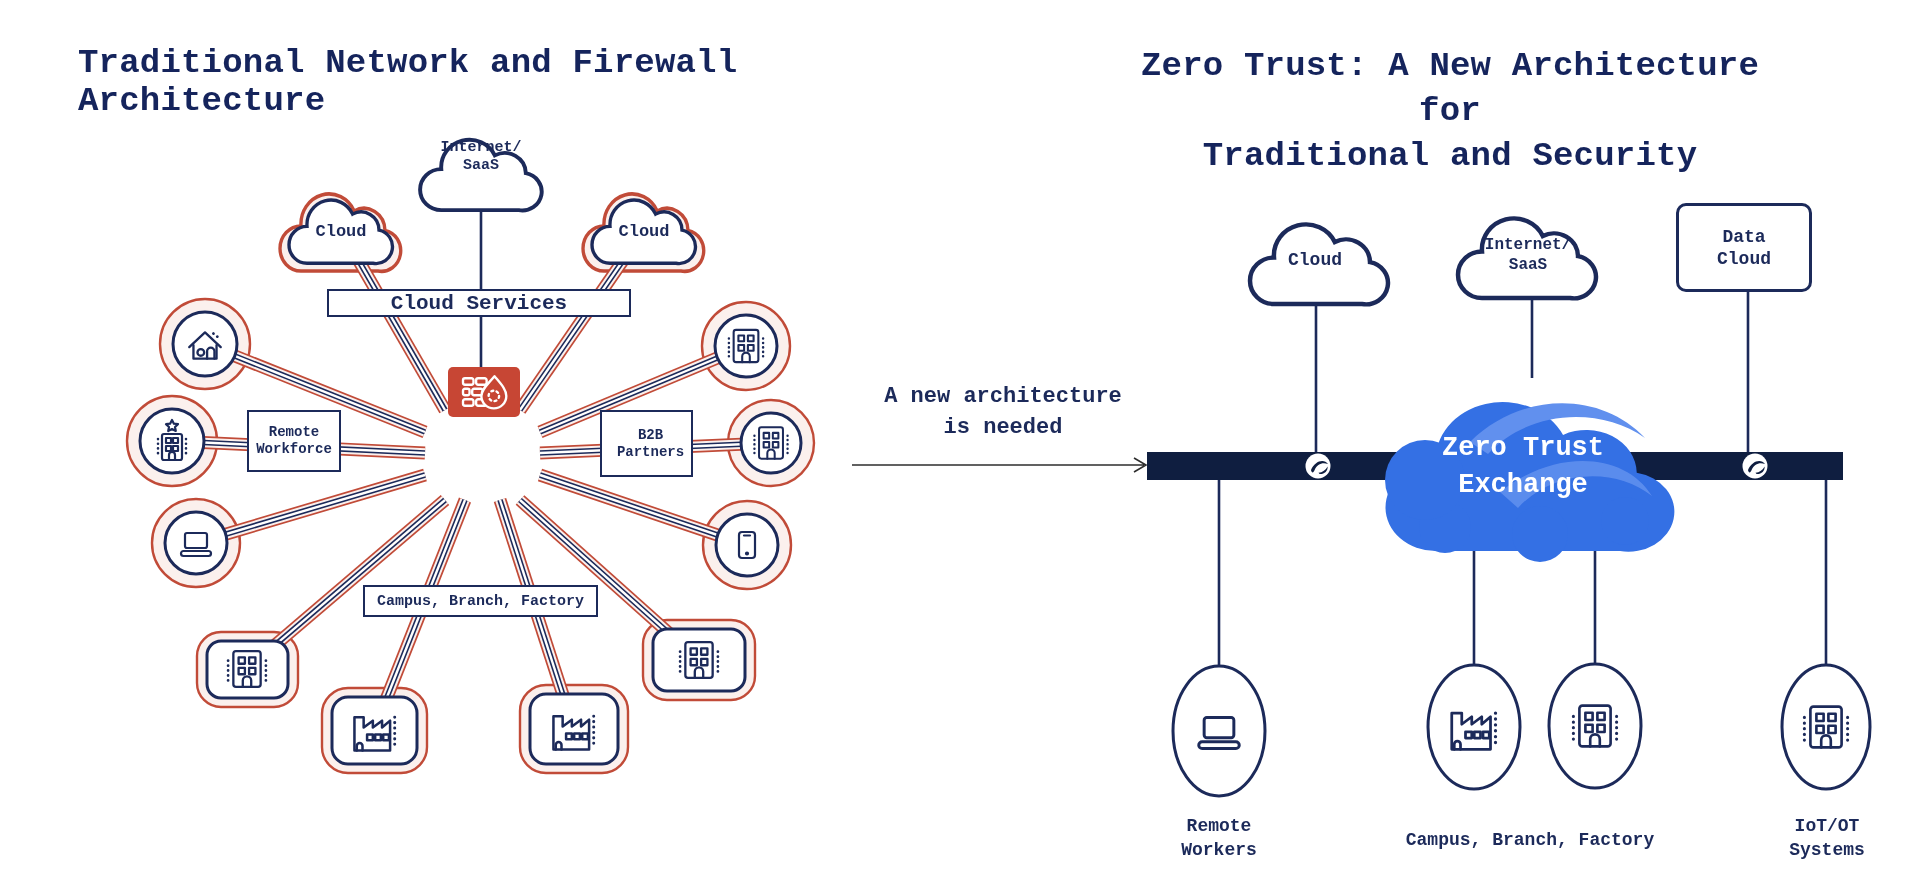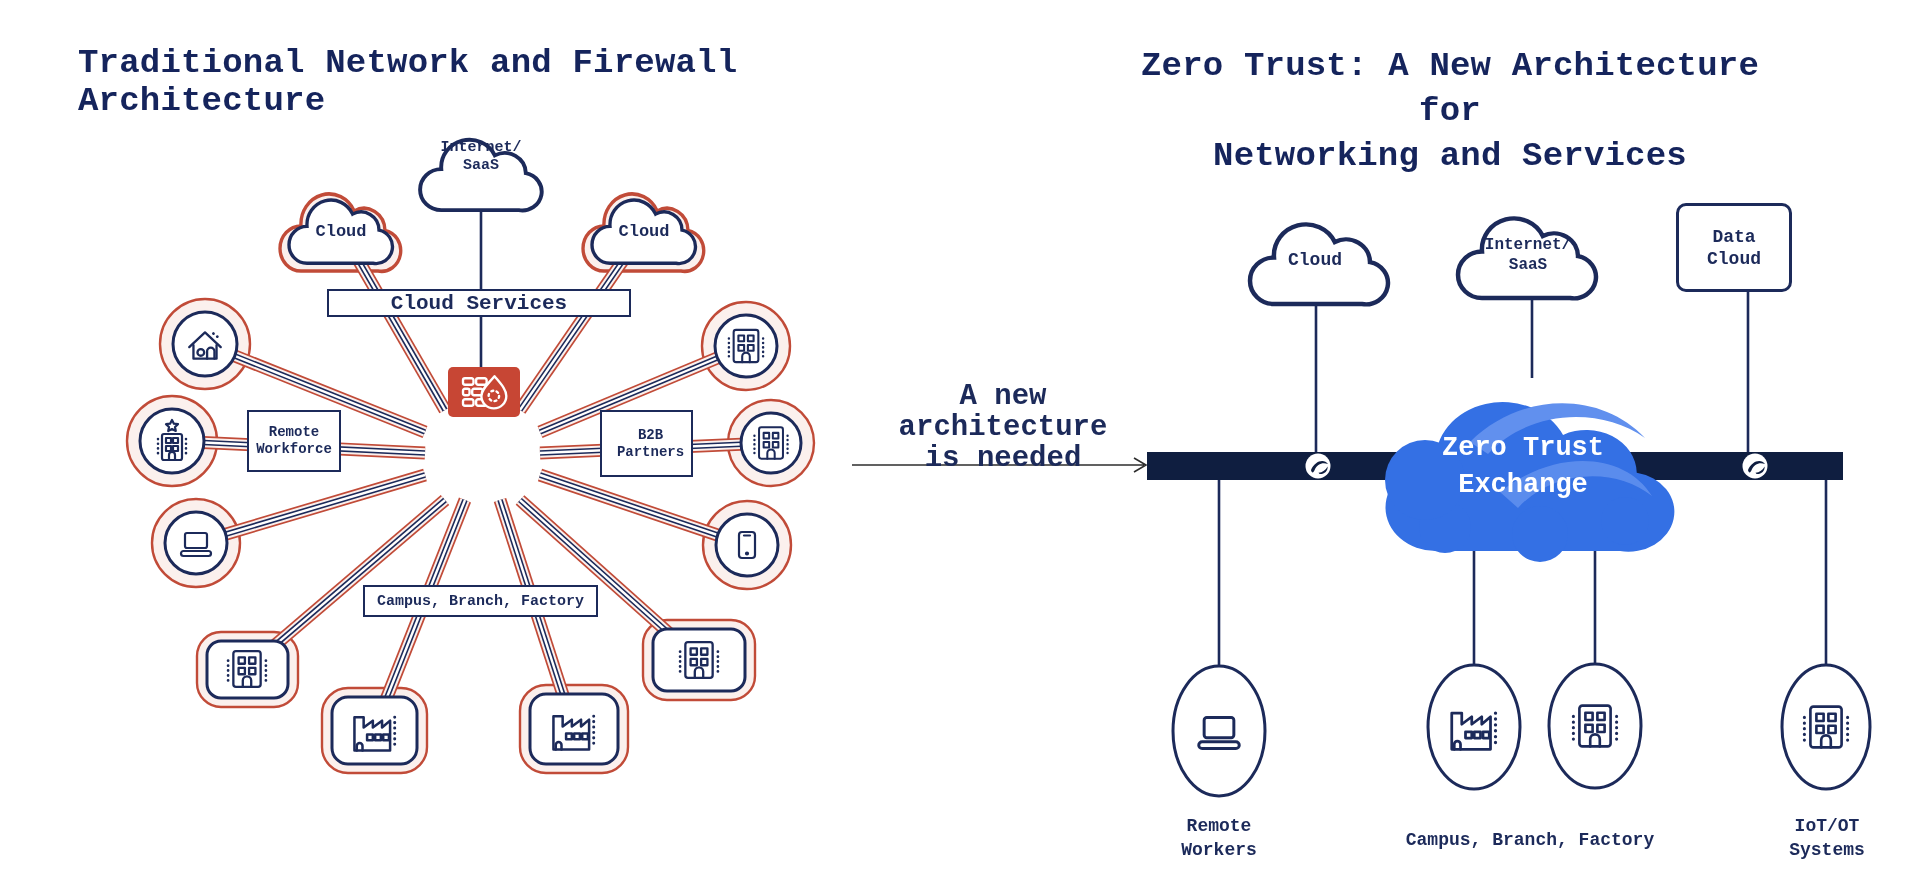--- a/index.html
+++ b/index.html
@@ -24,21 +24,21 @@
   .box{position:absolute;background:#fff;border:2.6px solid #1C2A5A;display:flex;flex-direction:column;
        align-items:center;justify-content:center;color:#1C2A5A;font-weight:700;z-index:3;box-sizing:border-box;}
   .firewall{position:absolute;left:448px;top:367px;width:72px;height:50px;background:#C74634;border-radius:5px;
        display:flex;align-items:center;justify-content:center;z-index:4;}
   .dcbox{left:407px;top:400px;width:151px;height:112px;border:2.6px solid #3F6FD8;justify-content:flex-start;}
   .dclabel{font-size:20px;font-weight:700;margin-top:16px;}
   .pillgrid{display:grid;grid-template-columns:repeat(2,44px);gap:6px 8px;margin-top:9px;}
   .pill{width:44px;height:14px;border:2.6px solid #1C2A5A;border-radius:8px;position:relative;box-sizing:border-box;}
   .pill::before{content:'';position:absolute;left:5px;top:50%;transform:translateY(-50%);
        width:3px;height:3px;border-radius:50%;background:#1C2A5A;}
-  .datacenter{left:1676px;top:203px;width:116px;height:89px;border:3px solid #1C2A5A;border-radius:10px;
+  .datacenter{left:1676px;top:203px;width:136px;height:89px;border:3px solid #1C2A5A;border-radius:10px;
        font-size:18px;line-height:22px;}
   .zte{left:1388px;top:430px;width:270px;font-size:27px;font-weight:700;color:#fff;line-height:37px;z-index:3;}
   .endlabel{font-size:18px;font-weight:600;line-height:24px;}
 </style>
 </head>
 <body>
 
 <div class="canvas">
 
 <svg class="scene" width="1920" height="874" viewBox="0 0 1920 874">
@@ -255,21 +255,21 @@
       <use href="#i-building" transform="translate(1595,726) scale(1.2)"></use>
       <use href="#i-building" transform="translate(1826,727) scale(1.2)"></use>
     </g>
   </g>
 </svg>
 
 <div class="lbl title" style="left:78px;top:44px;width:840px;text-align:left;">Traditional Network and Firewall Architecture</div>
 
 <div class="lbl title" style="left:1105px;top:44px;width:690px;line-height:45px;">
   <div>Zero Trust: A New Architecture for</div>
-  <div>Networking and Services</div>
+  <div>Traditional and Security</div>
 </div>
 
 <div class="lbl" style="left:421px;top:139px;width:120px;font-size:15px;font-weight:700;line-height:18px;">
   <div>Internet/</div>
   <div>SaaS</div>
 </div>
 <div class="lbl" style="left:291px;top:222px;width:100px;font-size:17px;font-weight:700;">Cloud</div>
 <div class="lbl" style="left:594px;top:222px;width:100px;font-size:17px;font-weight:700;">Cloud</div>
 
 <div class="box" style="left:327px;top:289px;width:304px;height:28px;font-size:21px;">
@@ -299,21 +299,21 @@
 
 <div class="box" style="left:600px;top:410px;width:93px;height:67px;font-size:14px;line-height:17px;padding-left:8px;">
   <div>B2B</div>
   <div>Partners</div>
 </div>
 
 <div class="box" style="left:363px;top:585px;width:235px;height:32px;font-size:15px;">
   <span>Campus, Branch, Factory</span>
 </div>
 
-<div class="lbl" style="left:853px;top:381px;width:300px;font-size:29px;font-weight:600;line-height:31px;">
+<div class="lbl" style="left:853px;top:381px;width:300px;font-size:22px;font-weight:600;line-height:31px;">
   <div>A new architecture</div>
   <div>is needed</div>
 </div>
 
 <div class="lbl" style="left:1253px;top:250px;width:124px;font-size:18px;font-weight:700;">Cloud</div>
 
 <div class="lbl" style="left:1463px;top:235px;width:130px;font-size:16px;font-weight:700;line-height:20px;">
   <div>Internet/</div>
   <div>SaaS</div>
 </div>

